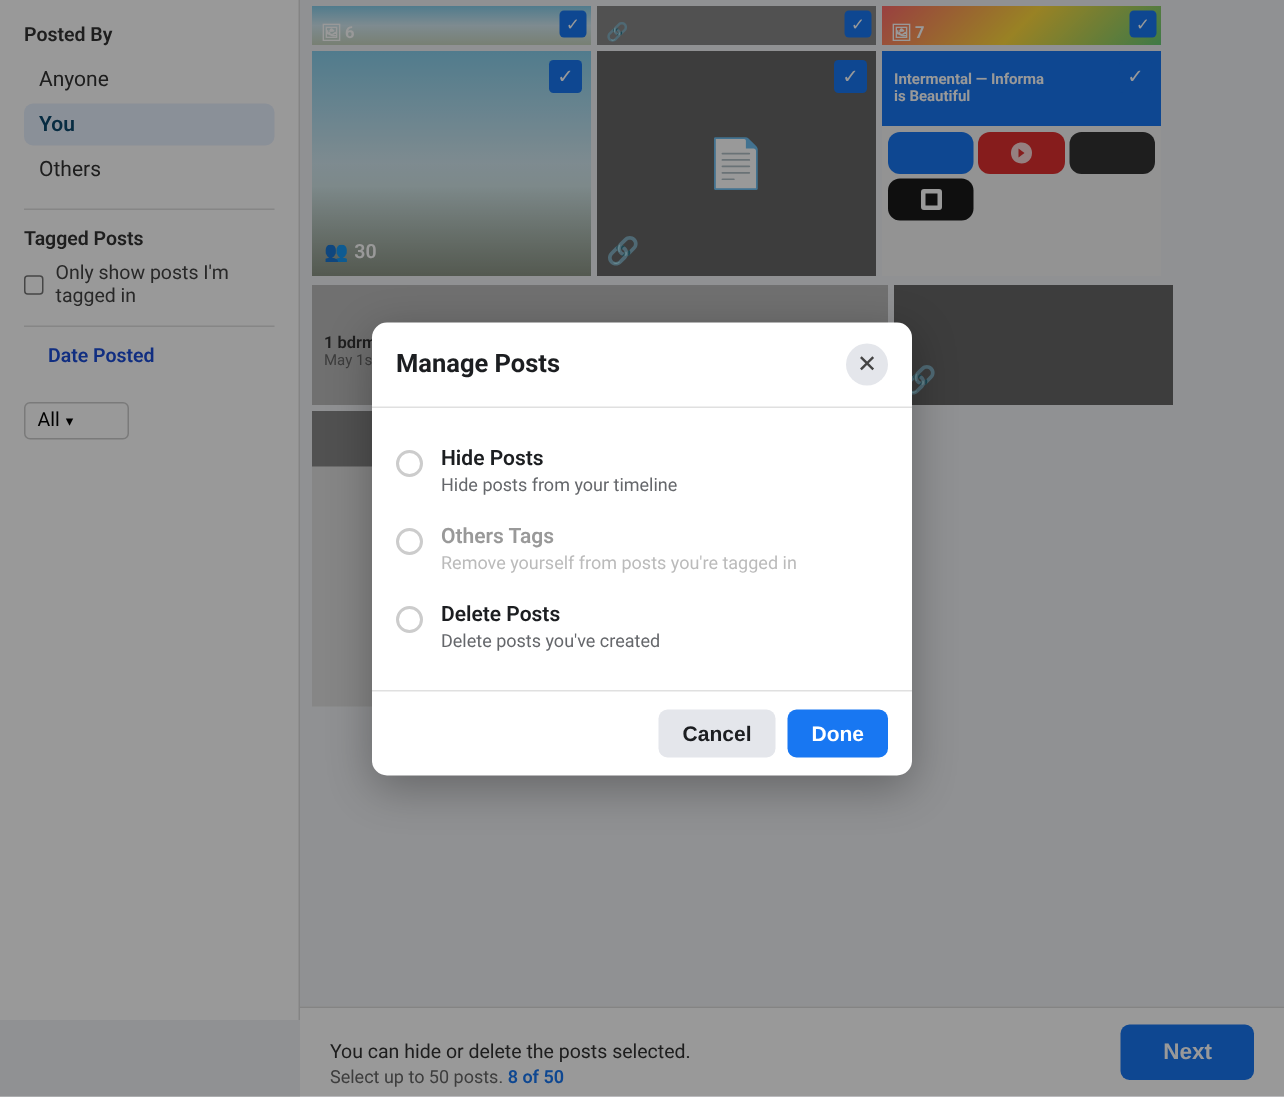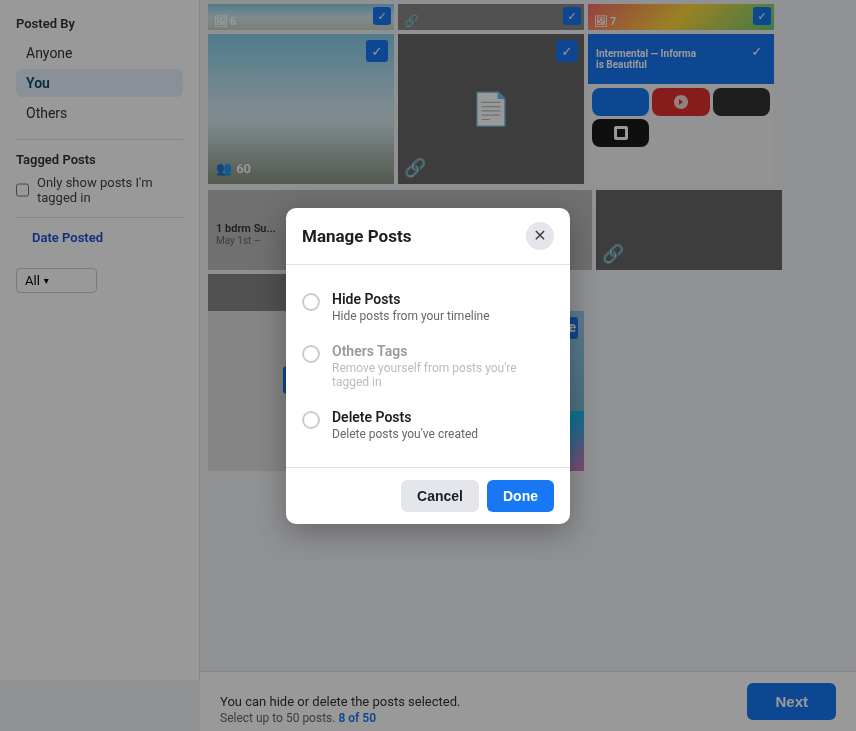--- a/index.html
+++ b/index.html
@@ -69,21 +69,21 @@
     .select-all {
       display: flex;
       align-items: center;
       gap: 4px;
       padding: 4px 8px;
       border: 1px solid #ccc;
       border-radius: 4px;
       font-size: 13px;
       background: #fff;
       cursor: pointer;
-      width: 81px;
+      width: 70px;
     }
     .select-arrow {
       font-size: 10px;
     }
 
     
     .main-content {
       position: absolute;
       left: 200px;
       top: 0;
@@ -225,21 +225,21 @@
       background: rgba(0,0,0,0.4);
       display: flex;
       align-items: center;
       justify-content: center;
       z-index: 100;
     }
 
     .modal {
       background: white;
       border-radius: 10px;
-      width: 284px;
+      width: 360px;
       padding: 0;
       box-shadow: 0 8px 30px rgba(0,0,0,0.3);
       overflow: hidden;
     }
 
     .modal-header {
       display: flex;
       align-items: center;
       justify-content: space-between;
       padding: 14px 16px;
@@ -401,21 +401,21 @@
     </div>
   </div>
 
   <div class="photo-grid" style="height:160px; padding-top:4px;">
 
     <div class="photo-item bg-mountain" style="height:150px;">
       <div class="check-overlay">✓</div>
       <div style="position:absolute;bottom:0;left:0;right:0;height:60px;background:linear-gradient(transparent,rgba(0,0,0,0.3));"></div>
       <span style="position:absolute;bottom:8px;left:8px;color:white;font-size:13px;font-weight:600;display:flex;align-items:center;gap:4px;">
         <span>👥</span>
-        <span>60</span>
+        <span>30</span>
       </span>
     </div>
 
     <div class="photo-item bg-dark" style="height:150px;">
       <div class="check-overlay">✓</div>
       <div style="position:absolute;top:50%;left:50%;transform:translate(-50%,-50%);color:#555;font-size:32px;">
         <span>📄</span>
       </div>
       <span class="link-icon" style="font-size:18px;">🔗</span>
     </div>

